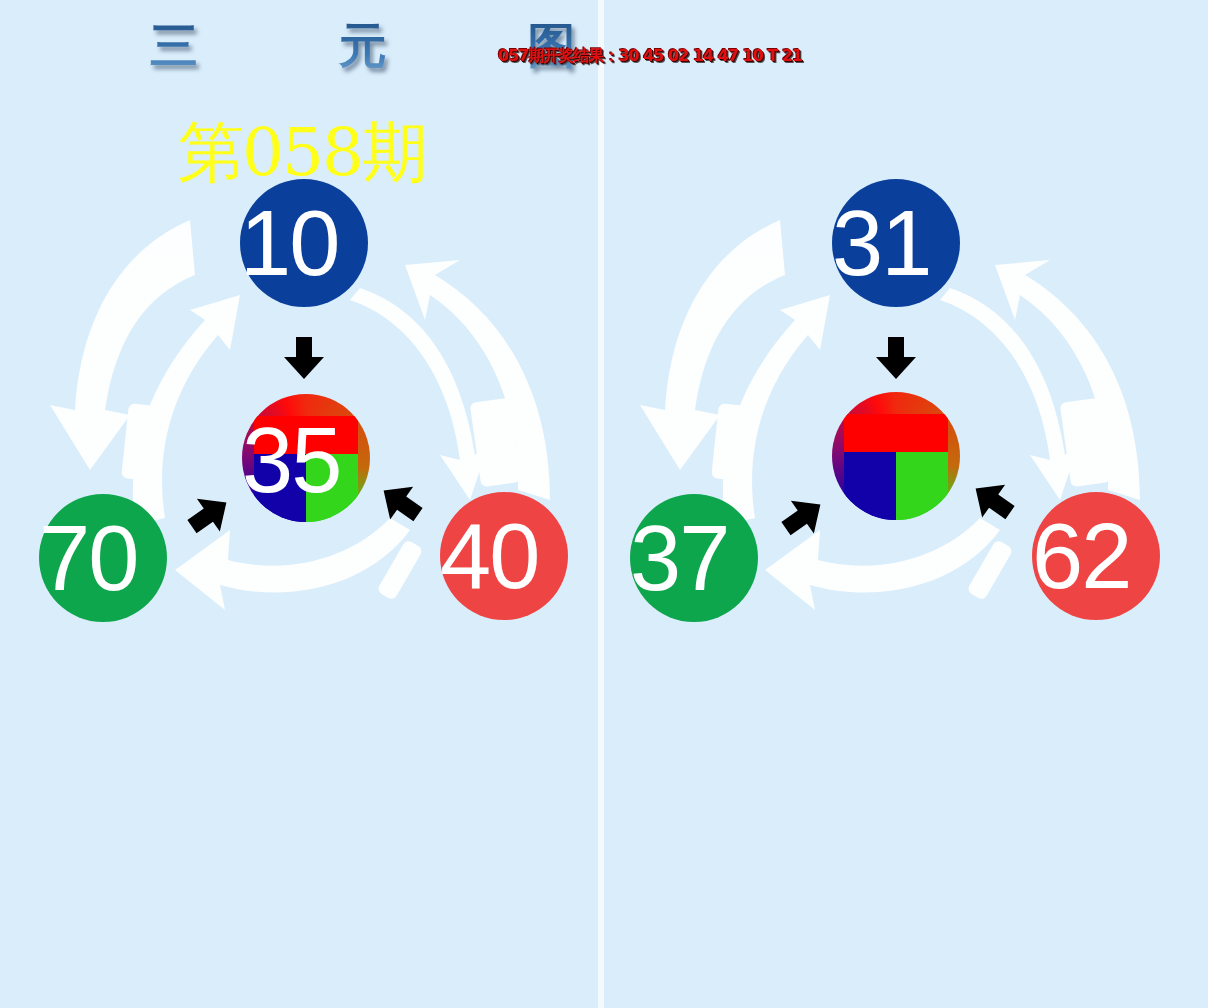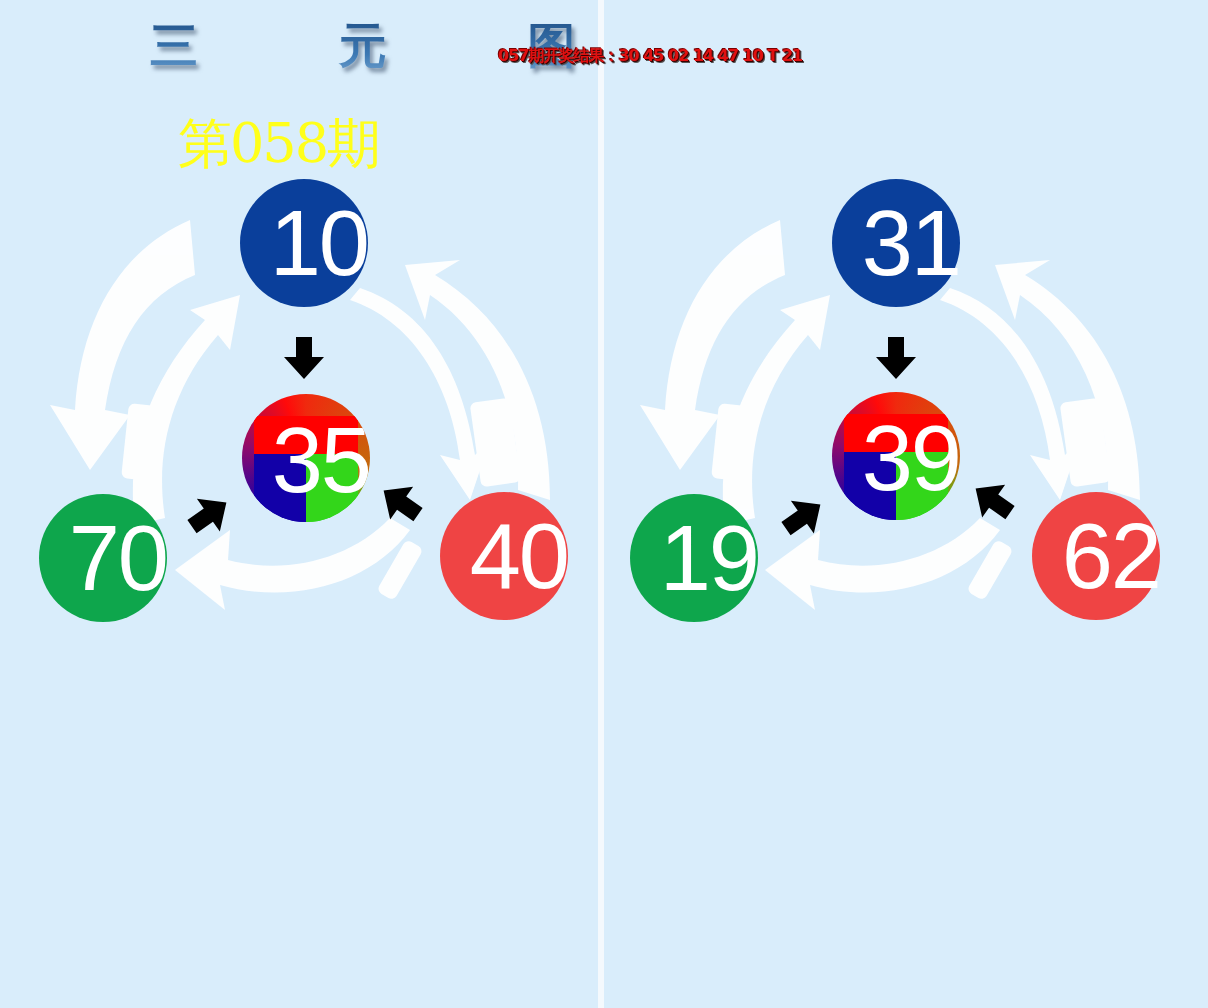--- a/index.html
+++ b/index.html
@@ -23,28 +23,28 @@
     filter:drop-shadow(3px 4px 2px rgba(40,60,90,0.55));
   }
   .result {
     position:absolute; left:498px; top:46px; white-space:nowrap;
     font-family:"DejaVu Sans", sans-serif; font-weight:bold; font-size:16px;
     color:#e01010; letter-spacing:-1px;
     text-shadow:1px 1px 0 #3a0000, 2px 2px 0 #555, -1px -1px 0 #7a0000;
   }
   .issue {
     position:absolute; left:178px; top:108px; white-space:nowrap;
-    font-family:"DejaVu Serif", serif; font-size:54px; color:#ffff1a;
+    font-family:"DejaVu Serif", serif; font-size:66px; color:#ffff1a;
     letter-spacing:-2px;
   }
 
   .ring { position:absolute; }
   .ball {
     position:absolute; width:128px; height:128px; border-radius:50%;
-    display:flex; align-items:center; justify-content:flex-end;
+    display:flex; align-items:center; justify-content:flex-start;
     color:#fff; font-family:"Liberation Sans", sans-serif; font-size:92px;
     letter-spacing:-2px; line-height:1;
   }
   .ball.blue { background:#0a3f9b; }
   .ball.green { background:#0ea64c; }
   .ball.red { background:#ef4444; }
   .ball.multi {
     overflow:hidden;
     background:
       conic-gradient(from 0deg, #f0290e 0deg, #c36a0c 100deg, #2ed61a 140deg, #2ed61a 180deg, #1400a6 180deg, #2800a0 230deg, #8e0a6c 280deg, #ff0a0a 340deg, #f0290e 360deg);
@@ -129,24 +129,23 @@
     </g>
 </svg>
 
 <div class="ball blue" style="left:832px;top:179px">
   <span>31</span>
 </div>
 <div class="ball multi" style="left:832px;top:392px">
   <div class="q qr"></div>
     <div class="q qb"></div>
     <div class="q qg"></div>
-  <span class="num">39</span>
 </div>
 <div class="ball green" style="left:630px;top:494px">
-  <span>19</span>
+  <span>37</span>
 </div>
 <div class="ball red" style="left:1032px;top:492px">
   <span>62</span>
 </div>
 
 <svg class="black-arrow" style="left:872px;top:335px" viewBox="0 0 48 48">
   <path d="M16,2 H32 V22 H44 L24,44 L4,22 H16 Z" fill="#000"></path>
 </svg>
 <svg class="black-arrow" style="left:780px;top:492px" viewBox="0 0 48 48">
   <g transform="rotate(-125 24 24)">

